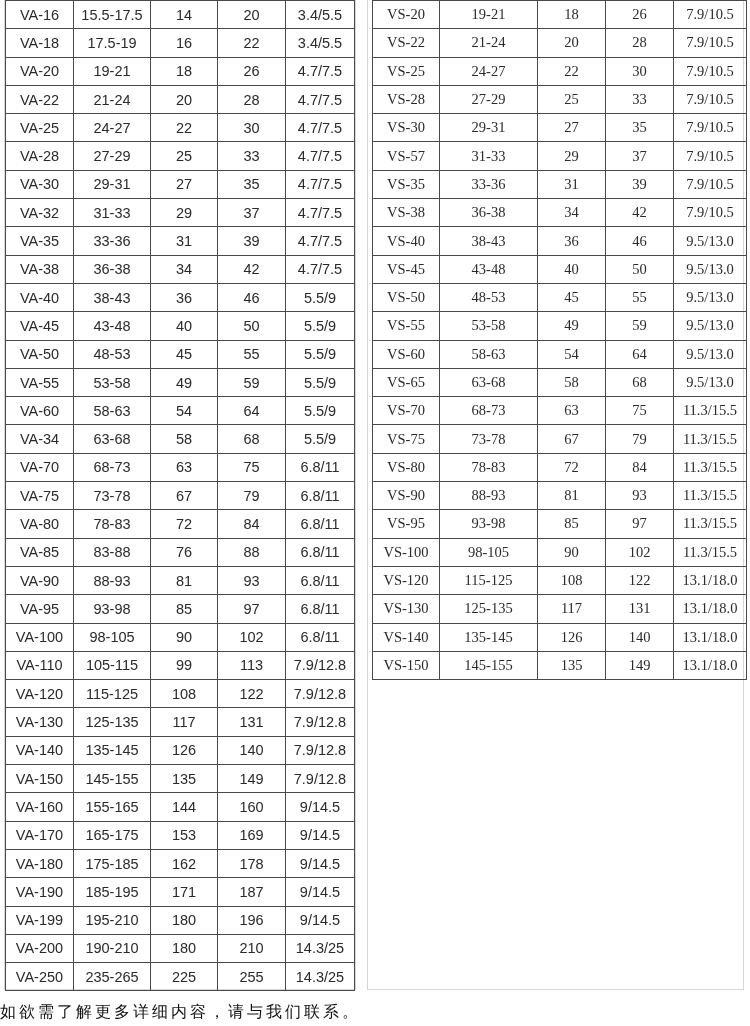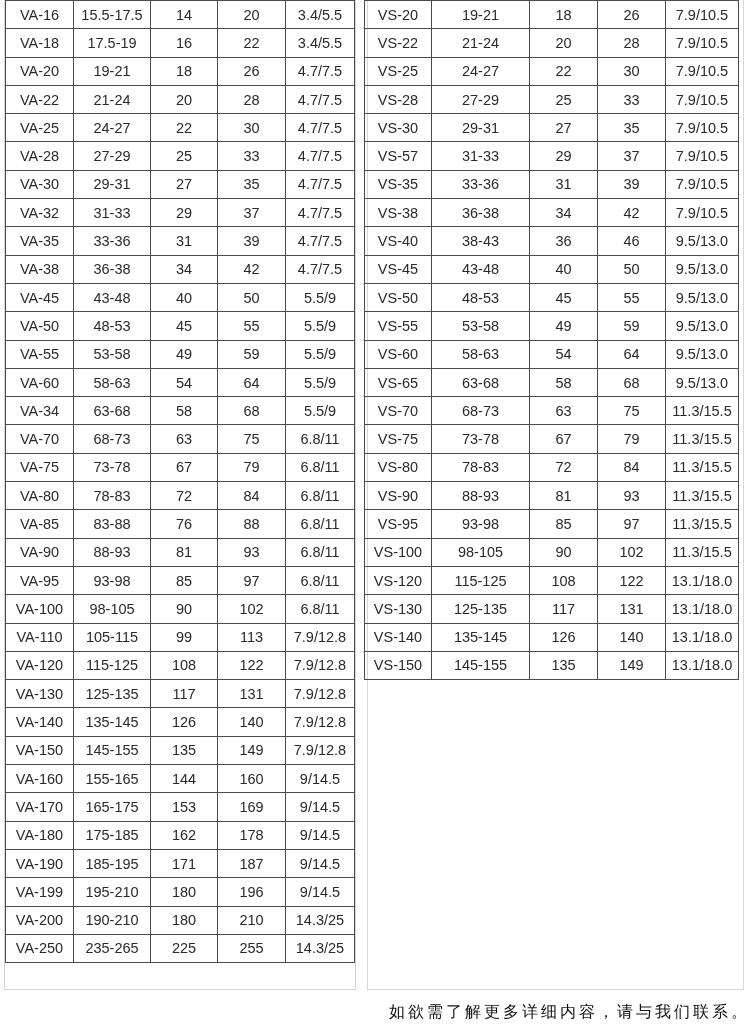--- a/index.html
+++ b/index.html
@@ -5,22 +5,22 @@
     html, body { margin: 0; padding: 0; background: #ffffff; }
     body { width: 750px; height: 1026px; position: relative; overflow: hidden;
            font-family: "Liberation Sans", "DejaVu Sans", sans-serif; color: #222; }
     .panel { position: absolute; top: 0; border: 1px solid #d6d6d6; border-top: none; box-sizing: border-box; }
     #panel-left  { left: 4px;   width: 352px; height: 990px; }
     #panel-right { left: 367px; width: 377px; height: 990px; }
     table.spec { position: absolute; top: 0; border-collapse: collapse; table-layout: fixed; padding-left: 40px; }
     table.spec td { border: 1.4px solid #4a4a4a; height: 27.3px; padding: 0; text-align: center;
                     vertical-align: middle; font-size: 14.5px; color: #2a2a2a; white-space: nowrap; overflow: hidden; }
     #table-left  { left: 5px; }
-    #table-right { left: 364px; }
-    .footer-note { position: absolute; top: 1002px; left: 0; width: 750px; text-align: right;
+    #table-right { left: 372px; font-family: Liberation Serif, serif; }
+    .footer-note { position: absolute; top: 1002px; left: 0; width: 750px; text-align: left;
                    font-family: "DejaVu Sans", sans-serif; font-size: 16px; letter-spacing: 3px; color: #111; }
   </style>
 </head>
 <body>
 
 <div class="panel" id="panel-left"></div>
 <div class="panel" id="panel-right"></div>
 
 <table class="spec" id="table-left">
   <colgroup id="cols-left">
@@ -95,20 +95,27 @@
         <td>4.7/7.5</td>
       </tr>
       <tr>
         <td>VA-38</td>
         <td>36-38</td>
         <td>34</td>
         <td>42</td>
         <td>4.7/7.5</td>
       </tr>
       <tr>
+        <td>VA-40</td>
+        <td>38-43</td>
+        <td>36</td>
+        <td>46</td>
+        <td>5.5/9</td>
+      </tr>
+      <tr>
         <td>VA-45</td>
         <td>43-48</td>
         <td>40</td>
         <td>50</td>
         <td>5.5/9</td>
       </tr>
       <tr>
         <td>VA-50</td>
         <td>48-53</td>
         <td>45</td>

